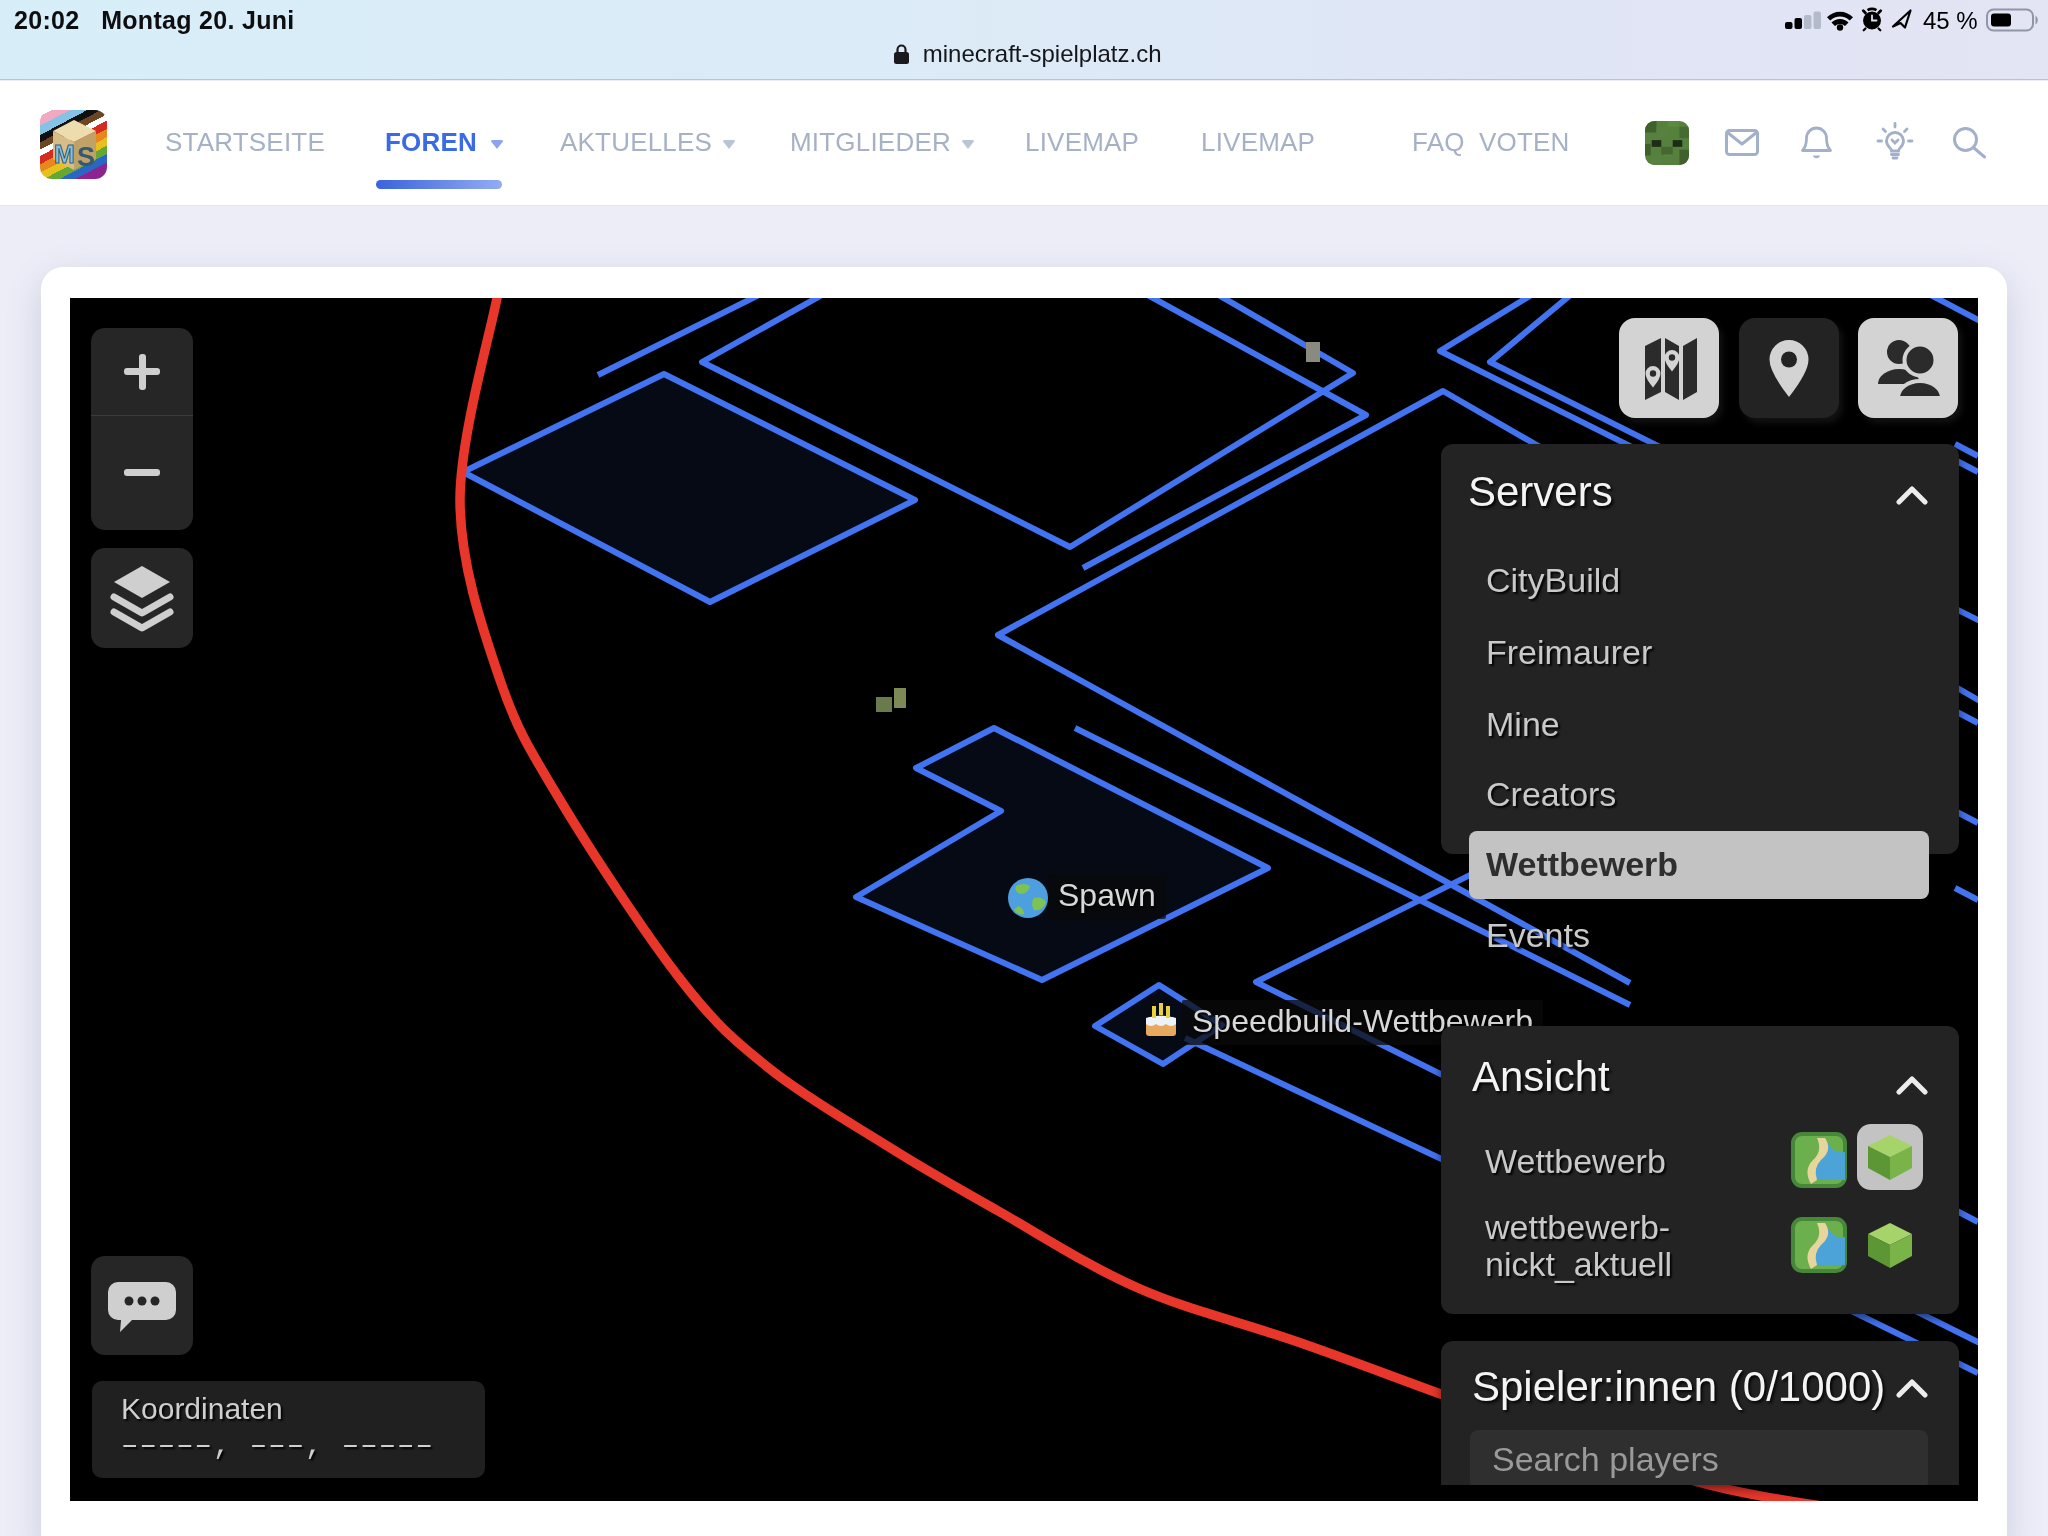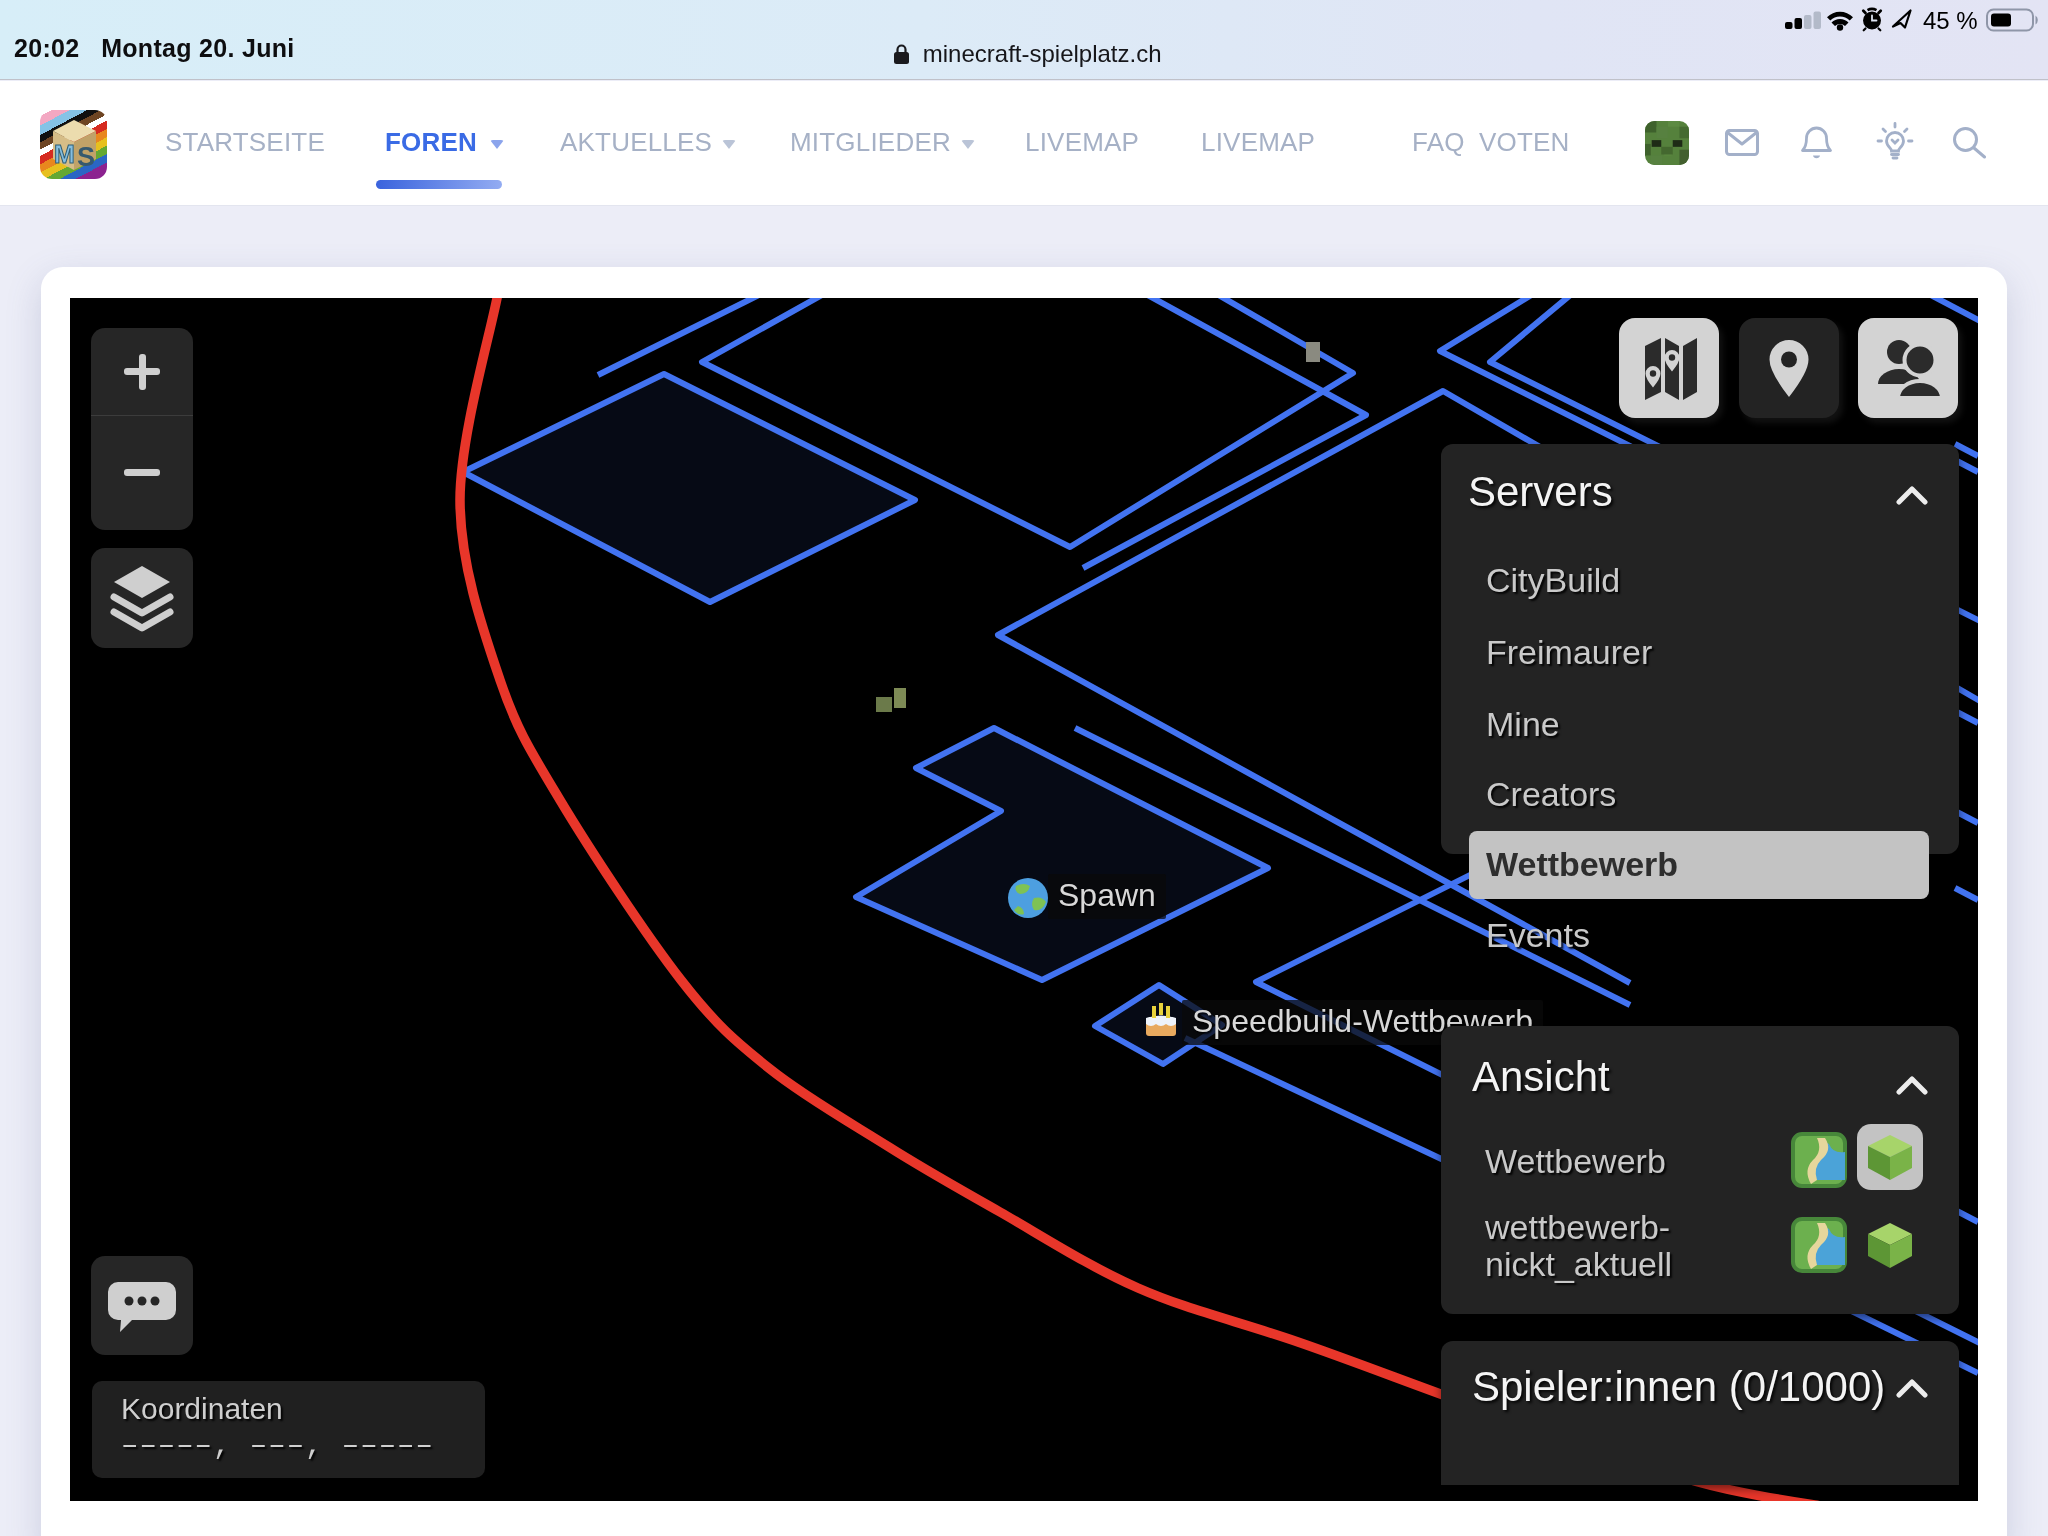--- a/index.html
+++ b/index.html
@@ -1,21 +1,21 @@
 <!DOCTYPE html>
 <html><head>
 <meta charset="utf-8">
 <style>
 *{margin:0;padding:0;box-sizing:border-box;}
 html,body{width:2048px;height:1536px;overflow:hidden;}
 body{font-family:"Liberation Sans",sans-serif;background:#ecedf7;position:relative;}
 .abs{position:absolute;}
 
 #topbar{left:0;top:0;width:2048px;height:80px;background:linear-gradient(to right,#d7eef8,#dcebf7 45%,#e0e5f5 75%,#e3e4f4);border-bottom:1px solid #c0c1c9;}
-#clock{left:14px;top:6px;font-size:25px;font-weight:700;color:#0e0e10;letter-spacing:.3px;margin-top:28px;}
+#clock{left:14px;top:6px;font-size:25px;font-weight:700;color:#0e0e10;letter-spacing:.3px;}
 #urlbox{left:0;top:40px;width:2048px;text-align:center;font-size:24px;color:#16161a;padding-left:8px;}
 
 #navbar{left:0;top:81px;width:2048px;height:125px;background:#fff;border-bottom:1px solid #e3e5ef;}
 .nav{top:127px;font-size:26px;letter-spacing:.2px;color:#a6b1c6;font-weight:400;}
 .caret{top:140px;width:0;height:0;border-left:7px solid transparent;border-right:7px solid transparent;border-top:9px solid #bac4d7;border-radius:3px;}
 
 #card{left:41px;top:267px;width:1966px;height:1290px;background:#fff;border-radius:22px;box-shadow:0 12px 35px rgba(90,100,150,.22);}
 #map{left:29px;top:31px;width:1908px;height:1203px;background:#000;overflow:hidden;position:absolute;}
 
 .ctl{background:#262626;border-radius:14px;box-shadow:3px 4px 6px rgba(0,0,0,.55);}
@@ -282,15 +282,18 @@
       <path d="M3 14 L25 25 L25 48 L3 36 Z" fill="#5d9635"></path>
       <path d="M47 14 L25 25 L25 48 L47 36 Z" fill="#7ab348"></path>
     </svg>
   </div>
 
   <div class="panel abs" style="top:1043px;height:144px;overflow:hidden;border-radius:12px 12px 0 0;">
     <div class="ptitle abs" style="left:31px;top:22px;">Spieler:innen (0/1000)</div>
     <svg class="abs" style="left:455px;top:36px;" width="32" height="24" viewBox="0 0 32 24">
           <path d="M3 18 L16 5 L29 18" fill="none" stroke="#ececec" stroke-width="5" stroke-linecap="round" stroke-linejoin="round"></path>
         </svg>
+    <div class="abs" style="left:29px;top:89px;width:458px;height:60px;background:#2f2f2f;border-radius:8px;">
+      <div class="abs" style="left:22px;top:10px;font-size:34px;color:#9a9a9a;">Search players</div>
+    </div>
   </div>
  </div>
 </div>
 
 </body></html>

